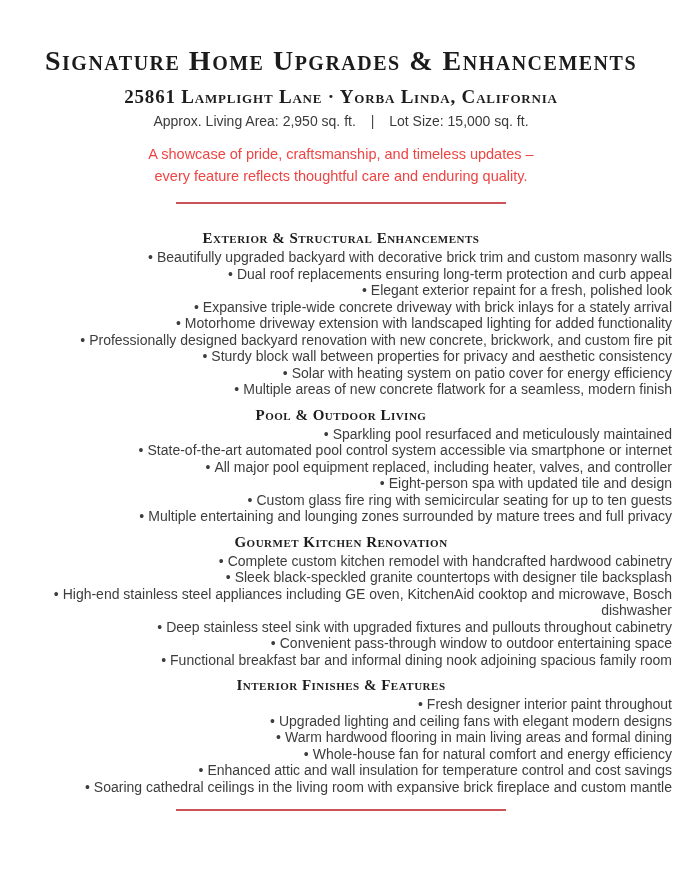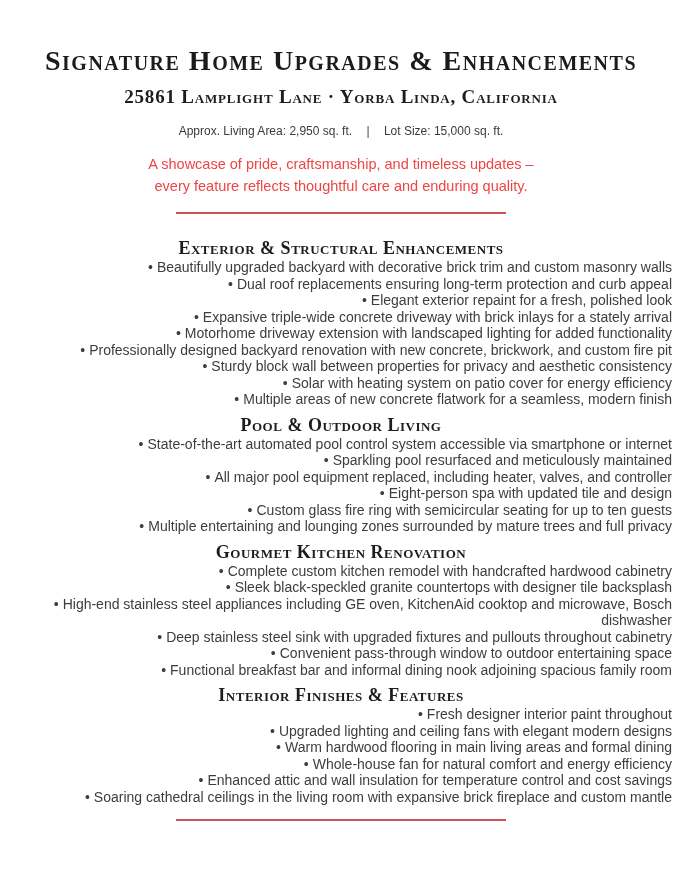--- a/index.html
+++ b/index.html
@@ -31,24 +31,24 @@
     font-weight: 700;
     font-size: 19px;
     line-height: 26px;
     letter-spacing: 0.8px;
     color: #1d1d1d;
     text-align: center;
     margin-top: 6px;
   }
   .stats-line {
     text-align: center;
-    font-size: 12px;
+    font-size: 14px;
     line-height: 18px;
     color: #3b3b3b;
-    margin-top: 12px;
+    margin-top: 2px;
   }
   .stats-sep {
     display: inline-block;
     margin: 0 11px;
     color: #4a4a4a;
   }
   .tagline {
     text-align: center;
     font-size: 14.5px;
     line-height: 22px;
@@ -61,21 +61,21 @@
     background: var(--accent, #cc535a);
     margin: 15px auto 0 auto;
   }
   .divider.bottom { margin-top: 14px; }
   .sections { margin-top: 26px; }
   .section { margin-bottom: 9px; text-align: center; }
   .section-heading {
     font-family: "Liberation Serif", serif;
     font-variant: small-caps;
     font-weight: 700;
-    font-size: 18px;
+    font-size: 15px;
     line-height: 17px;
     letter-spacing: 0.5px;
     color: #1d1d1d;
     margin-bottom: 2px;
   }
   .bullet-list { list-style: none; }
   .bullet-item {
     font-size: 14px;
     line-height: 16.5px;
     color: #3d3d3d;
@@ -122,22 +122,22 @@
         <li class="bullet-item"><span class="bullet-glyph">•</span><span>Professionally designed backyard renovation with new concrete, brickwork, and custom fire pit</span></li>
         <li class="bullet-item"><span class="bullet-glyph">•</span><span>Sturdy block wall between properties for privacy and aesthetic consistency</span></li>
         <li class="bullet-item"><span class="bullet-glyph">•</span><span>Solar with heating system on patio cover for energy efficiency</span></li>
         <li class="bullet-item"><span class="bullet-glyph">•</span><span>Multiple areas of new concrete flatwork for a seamless, modern finish</span></li>
       </ul>
     </div>
 
     <div class="section">
       <h3 class="section-heading">Pool &amp; Outdoor Living</h3>
       <ul class="bullet-list">
+        <li class="bullet-item"><span class="bullet-glyph">•</span><span>Sparkling pool resurfaced and meticulously maintained</span></li>
         <li class="bullet-item"><span class="bullet-glyph">•</span><span>State-of-the-art automated pool control system accessible via smartphone or internet</span></li>
-        <li class="bullet-item"><span class="bullet-glyph">•</span><span>Sparkling pool resurfaced and meticulously maintained</span></li>
         <li class="bullet-item"><span class="bullet-glyph">•</span><span>All major pool equipment replaced, including heater, valves, and controller</span></li>
         <li class="bullet-item"><span class="bullet-glyph">•</span><span>Eight-person spa with updated tile and design</span></li>
         <li class="bullet-item"><span class="bullet-glyph">•</span><span>Custom glass fire ring with semicircular seating for up to ten guests</span></li>
         <li class="bullet-item"><span class="bullet-glyph">•</span><span>Multiple entertaining and lounging zones surrounded by mature trees and full privacy</span></li>
       </ul>
     </div>
 
     <div class="section">
       <h3 class="section-heading">Gourmet Kitchen Renovation</h3>
       <ul class="bullet-list">

